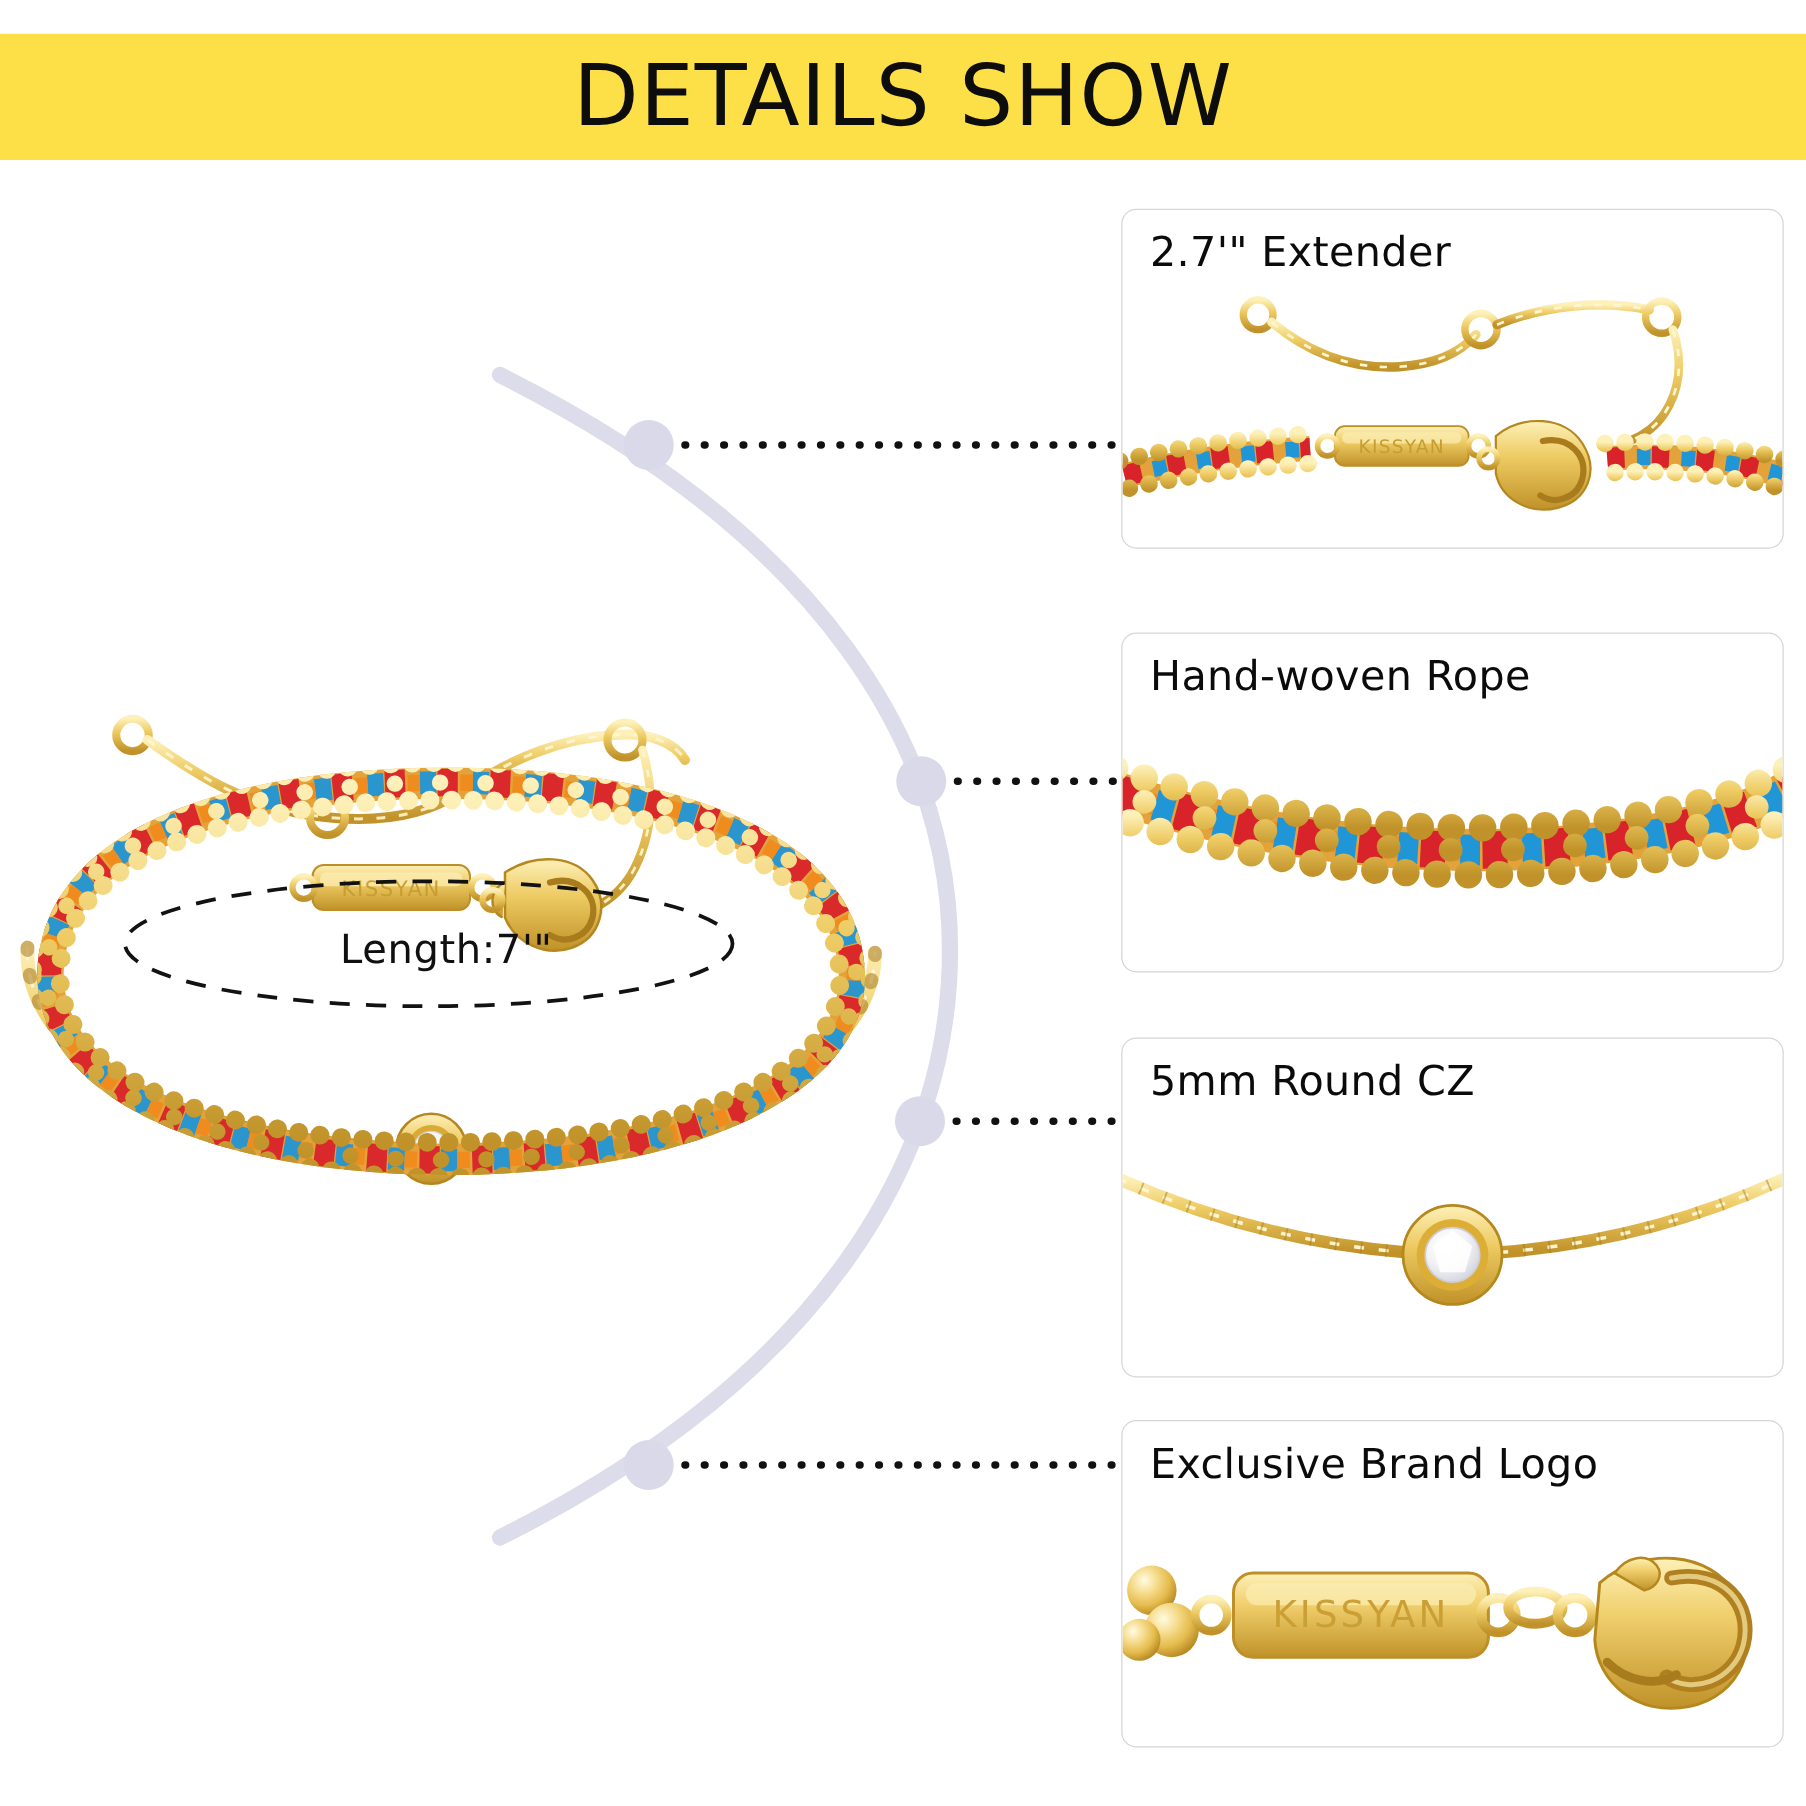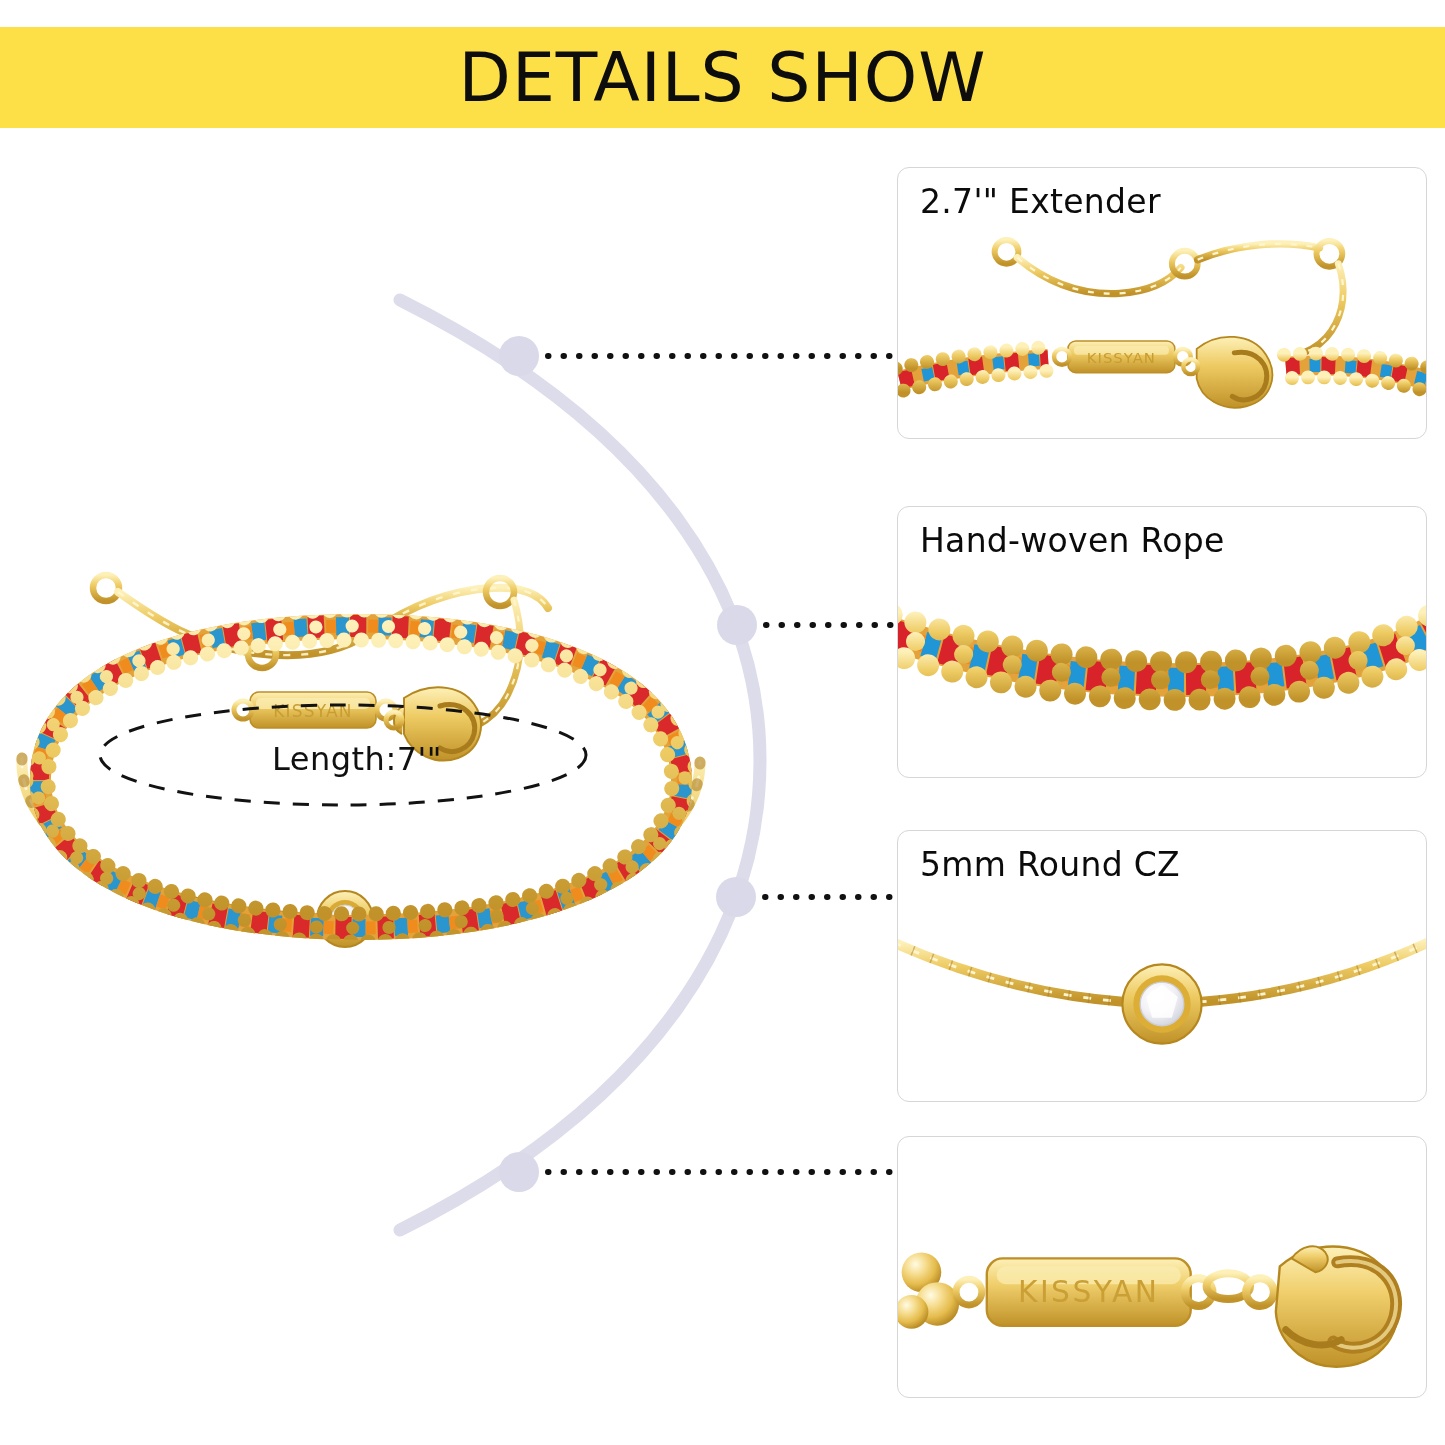--- a/index.html
+++ b/index.html
@@ -310,20 +310,21 @@
           <circle cx="265" cy="110" r="29" fill="#dcae36"></circle>
           <circle cx="265" cy="110" r="22" fill="url(#cz3)" stroke="#cdcdd8" stroke-width="1.4"></circle>
           <path d="M 265 90 L 281 103 L 275 124 L 255 124 L 249 103 Z" fill="#ffffff" opacity="0.85"></path>
           <circle cx="258" cy="102" r="6" fill="#ffffff"></circle>
         </g>
       </svg>
     </div>
   </div>
 
   <div class="panel" id="panel-logo">
+    <div class="panel-label">Exclusive Brand Logo</div>
     <div class="panel-art">
       <svg viewBox="0 0 530 198" preserveAspectRatio="xMidYMid meet">
         <defs>
           <linearGradient id="g4" x1="0" y1="0" x2="0" y2="1">
             <stop offset="0%" stop-color="#fdf0b8"></stop>
               <stop offset="38%" stop-color="#f0cf6c"></stop>
             <stop offset="100%" stop-color="#c09229"></stop>
           </linearGradient>
           <radialGradient id="b4" cx="35%" cy="30%" r="72%">
             <stop offset="0%" stop-color="#fffbe4"></stop>

